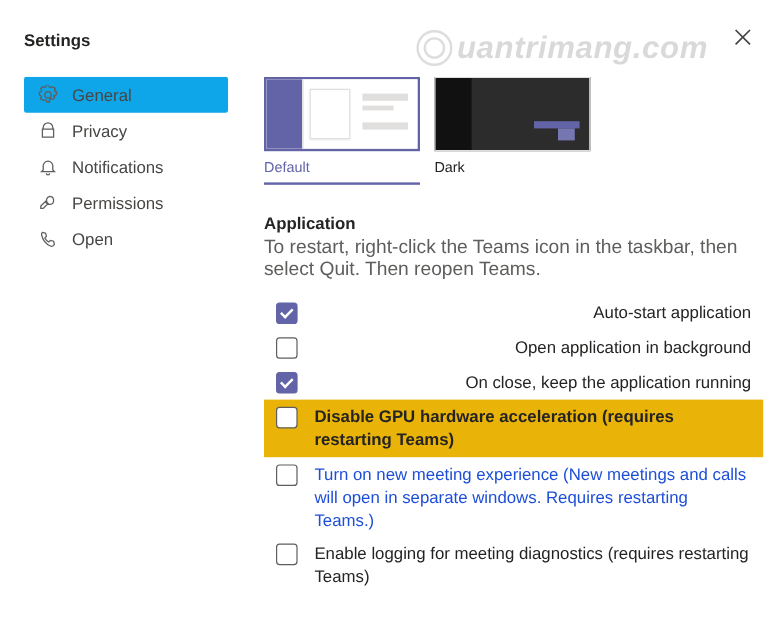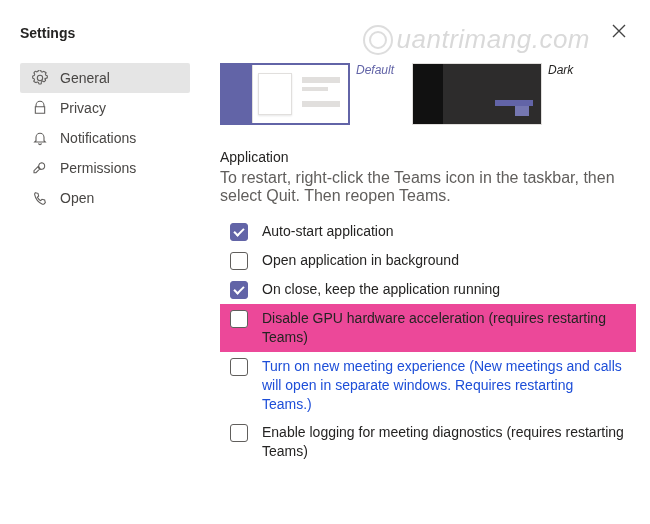--- a/index.html
+++ b/index.html
@@ -53,21 +53,21 @@
       display: flex;
       align-items: center;
       gap: 12px;
       height: 30px;
       padding: 0 12px;
       cursor: pointer;
       border-radius: 2px;
       color: #484644;
     }
     .sidebar-item.active {
-      background: #e5e5e5;
+      background: #0ea5e9;
     }
     .sidebar-icon {
       width: 16px;
       height: 16px;
       display: flex;
       align-items: center;
       justify-content: center;
       color: #605e5c;
     }
     .sidebar-icon svg { width: 16px; height: 16px; }
@@ -76,24 +76,23 @@
       overflow-y: auto;
       padding: 0 4px 20px 20px;
     }
     .themes {
       display: flex;
       gap: 12px;
       margin-bottom: 24px;
     }
     .theme {
       display: flex;
-      flex-direction: row;
+      flex-direction: column;
       gap: 6px;
       cursor: pointer;
-      font-style: italic;
     }
     .theme-preview {
       width: 130px;
       height: 62px;
       border: 1px solid #e1dfdd;
       position: relative;
       overflow: hidden;
     }
     .theme.selected .theme-preview {
       border: 2px solid #6264a7;
@@ -133,41 +132,43 @@
     .preview-dark .pv-line1 { position:absolute; right:8px; top:36px; width:38px; height:6px; background:#6264a7; }
     .preview-dark .pv-icon { position:absolute; right:12px; top:42px; width:14px; height:10px; background:#7577b1; }
     
     .preview-hc { background:#000; }
     .preview-hc .pv-left { position:absolute; left:0; top:0; bottom:0; width:26px; background:#0a0a0a; border-right:1px solid #333; }
     .preview-hc .pv-block1 { position:absolute; left:34px; top:6px; width:26px; height:14px; background:#ffee00; }
     .preview-hc .pv-block2 { position:absolute; right:10px; top:6px; width:26px; height:14px; background:#ffee00; }
     .preview-hc .pv-line { position:absolute; left:34px; top:28px; right:10px; height:2px; background:#333; }
 
     .section-title {
-      font-weight: 400;
+      font-weight: 700;
       font-size: 14px;
       margin-bottom: 4px;
       color: #252423;
     }
     .section-desc {
       font-size: 16px;
       color: #605e5c;
       margin-bottom: 12px;
     }
     .checkgroup {
       position: relative;
     }
     .check-row {
       display: flex;
       align-items: flex-start;
       gap: 14px;
       padding: 5px 10px;
+      justify-content: space-between;
     }
     .check-row.highlighted {
-      background: #ec4899;
+      background: #eab308;
+      font-weight: bold;
     }
     .check-row.dim .check-label { color: #1d4ed8; }
     .checkbox {
       width: 18px;
       height: 18px;
       border: 1px solid #605e5c;
       border-radius: 3px;
       flex-shrink: 0;
       background:#fff;
       display:flex;
@@ -192,21 +193,21 @@
       color: #252423;
       line-height: 1.35;
     }
 
     .watermark {
       position: absolute;
       top: 24px;
       right: 60px;
       color: rgba(120,120,120,0.28);
       font-size: 26px;
-      font-weight: 400;
+      font-weight: 700;
       font-style: italic;
       letter-spacing: 0.5px;
       display:flex;
       align-items:center;
       gap:4px;
       pointer-events:none;
     }
     .watermark .wm-ring{
       width:30px;height:30px;border:2px solid rgba(120,120,120,0.25);border-radius:50%;
       display:flex;align-items:center;justify-content:center;

